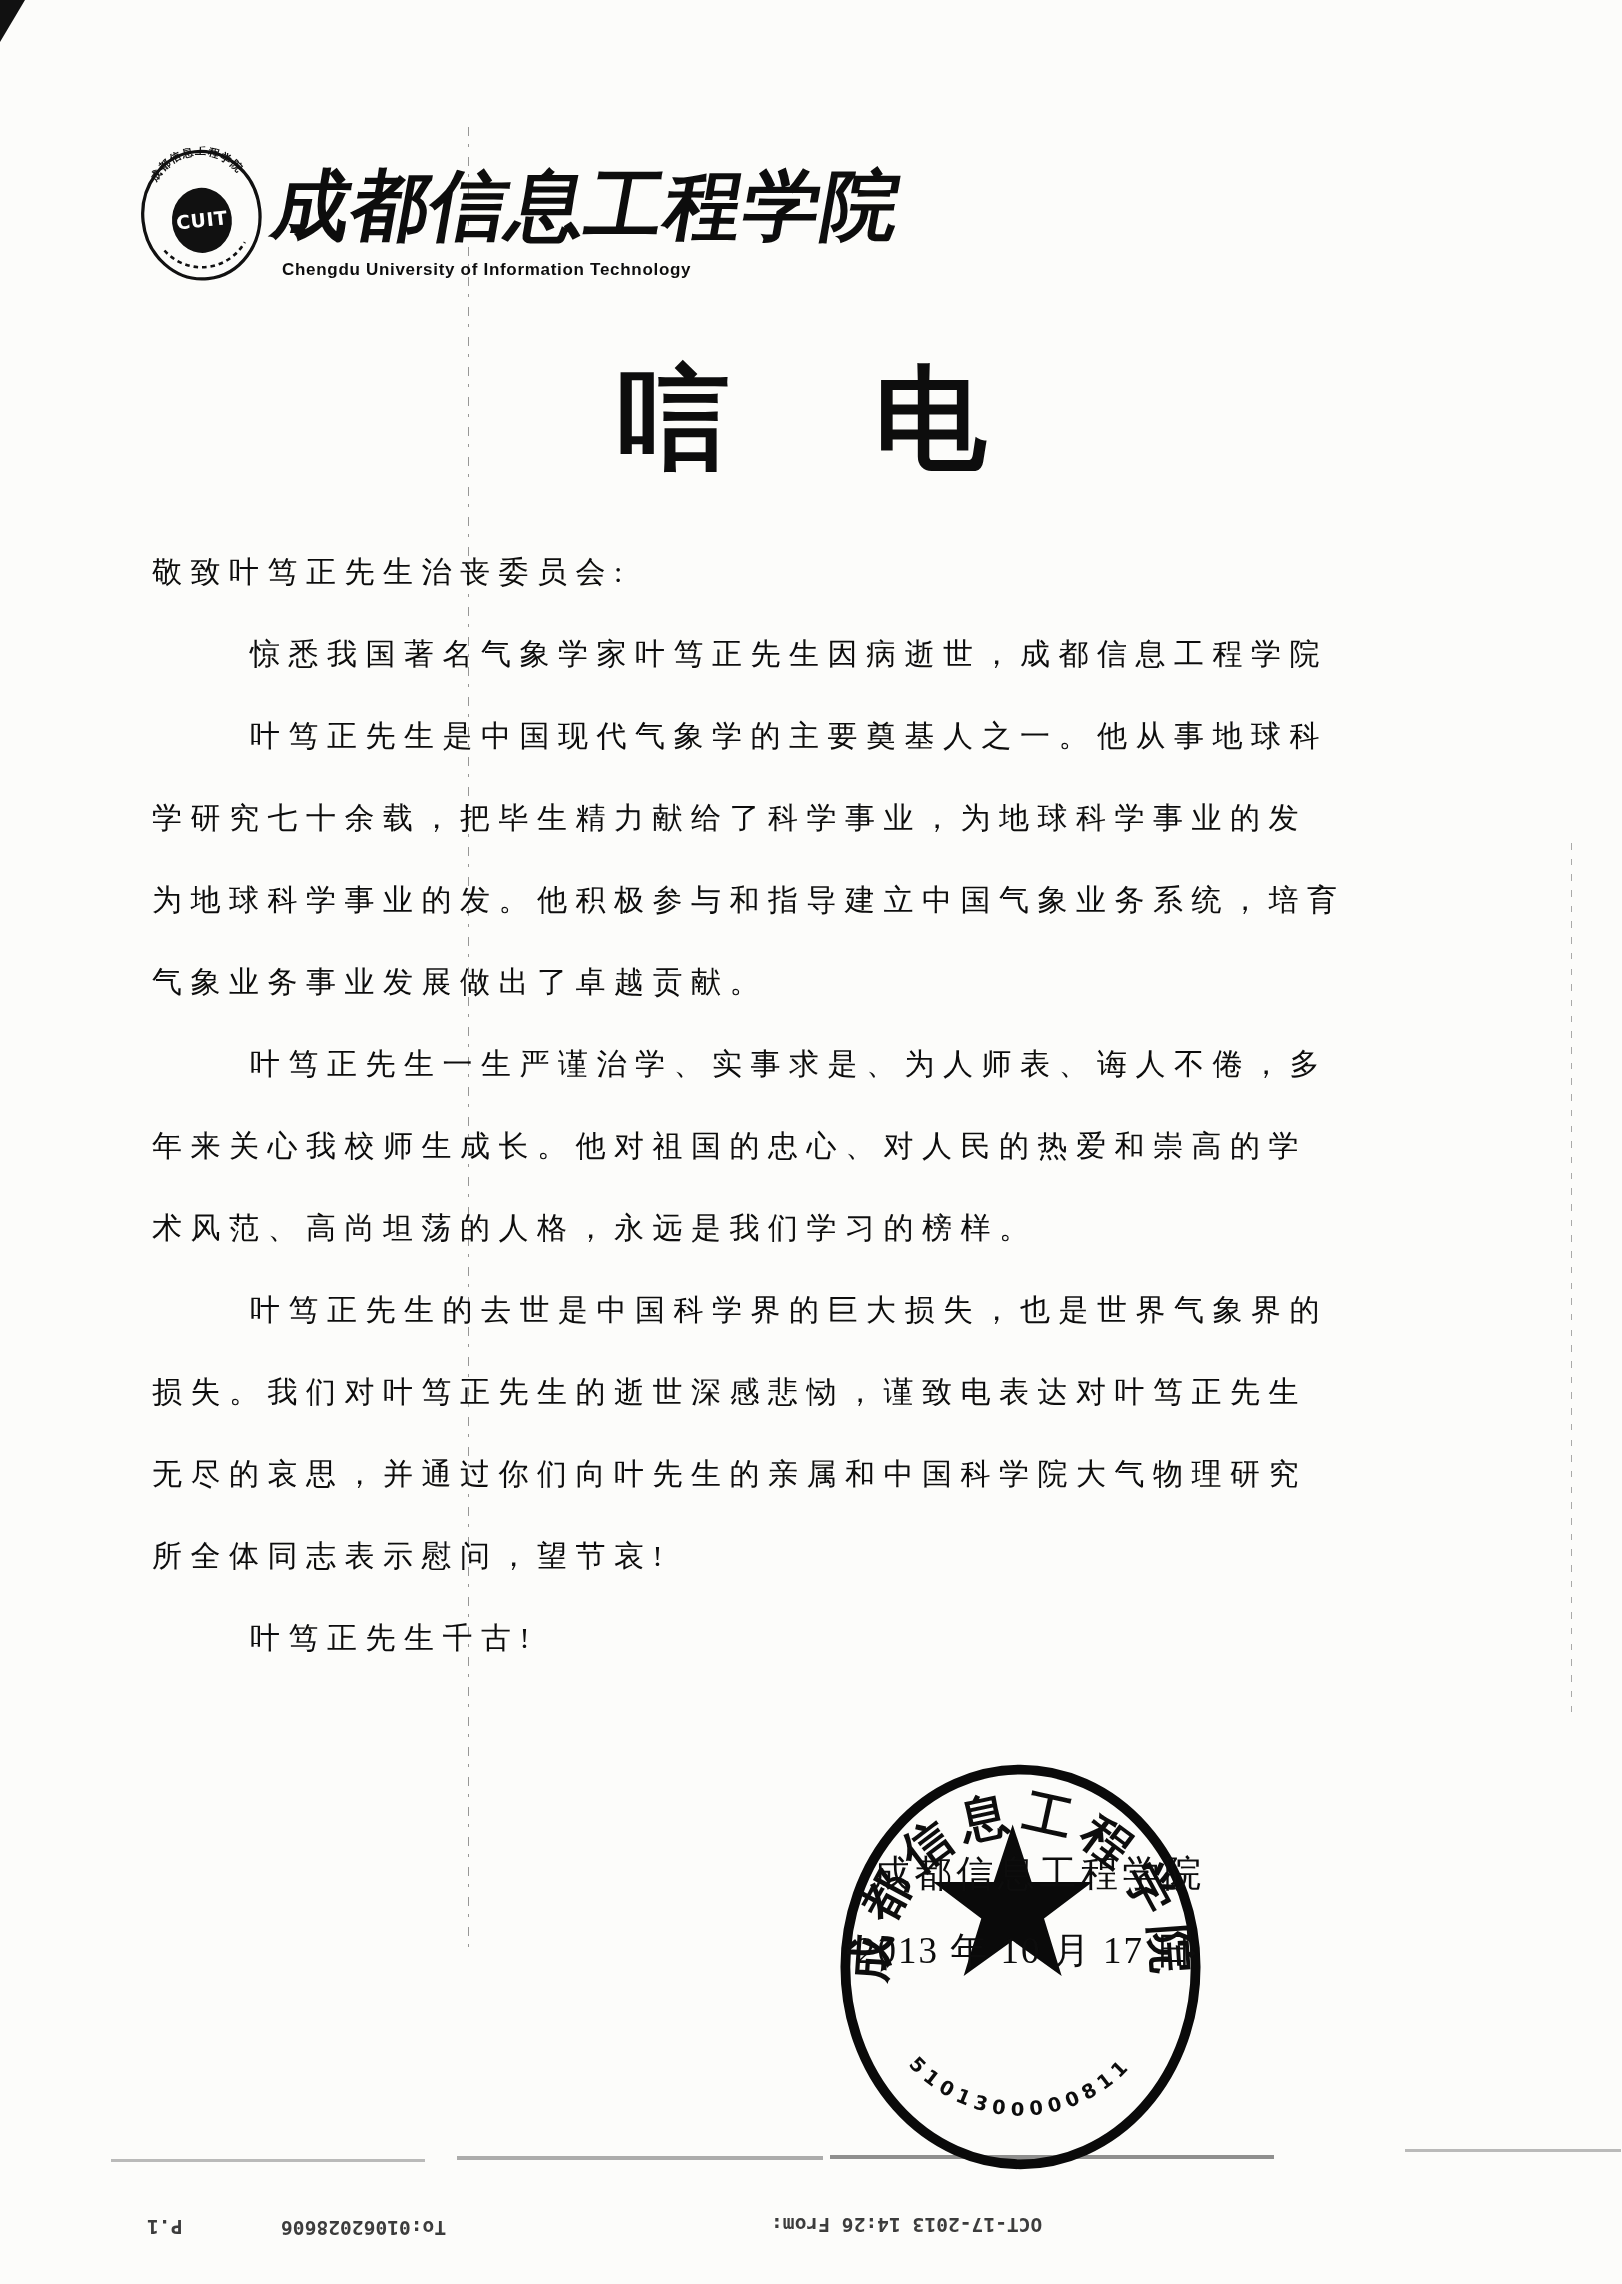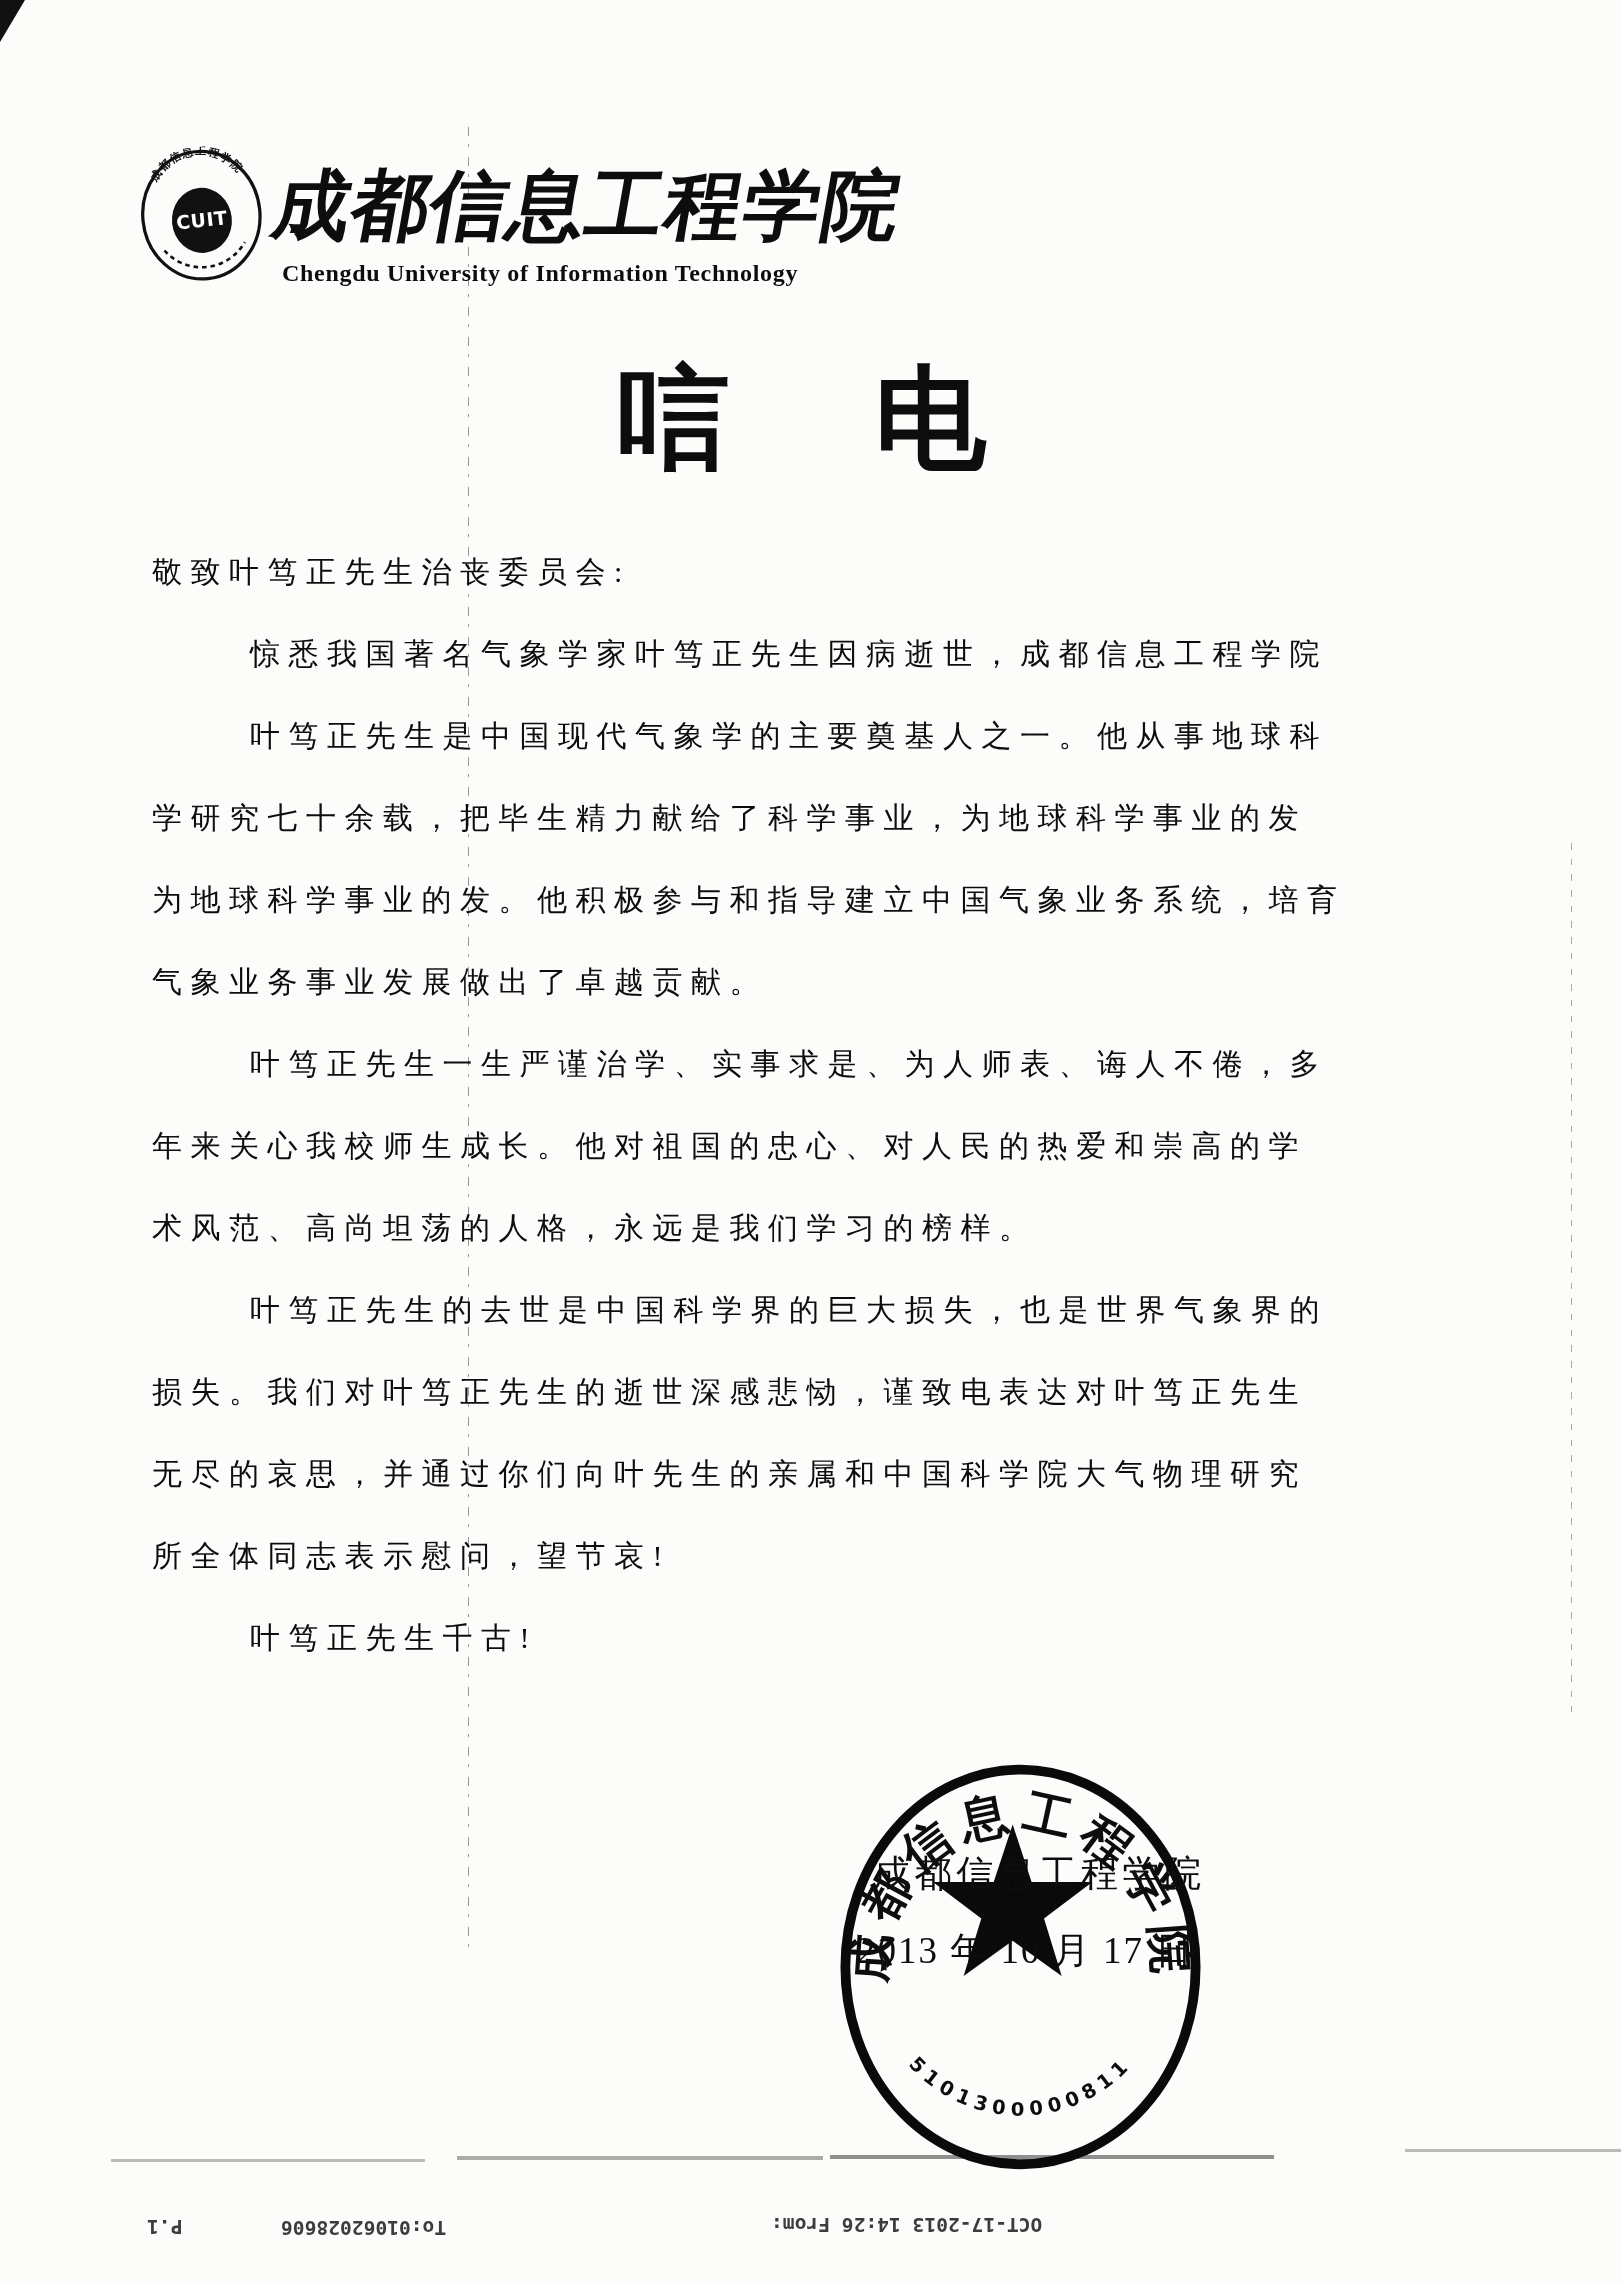--- a/index.html
+++ b/index.html
@@ -27,22 +27,22 @@
   .streak{background:#777;opacity:.5;}
 
   
   .logo-wrap{left:139px;top:147px;width:125px;height:139px;transform:rotate(-6deg);}
   .cn-name{
     left:274px;top:155px;width:614px;
     font-size:77px;font-weight:900;letter-spacing:1.3px;white-space:nowrap;
     transform:skewX(-10deg);font-family:"Liberation Serif","DejaVu Serif",serif;
   }
   .en-name{
-    left:282px;top:260px;font-size:24px;font-weight:bold;letter-spacing:0.7px;
-    font-family:Liberation Serif, serif;white-space:nowrap;
+    left:282px;top:260px;font-size:17px;font-weight:bold;letter-spacing:0.7px;
+    font-family:Liberation Sans, sans-serif;white-space:nowrap;
   }
 
   
   .doc-title{
     left:0;top:358px;width:1604px;text-align:center;
     font-size:112px;font-weight:900;line-height:1.1;white-space:nowrap;
   }
   .doc-title .t2{margin-left:145px;}
 
   

